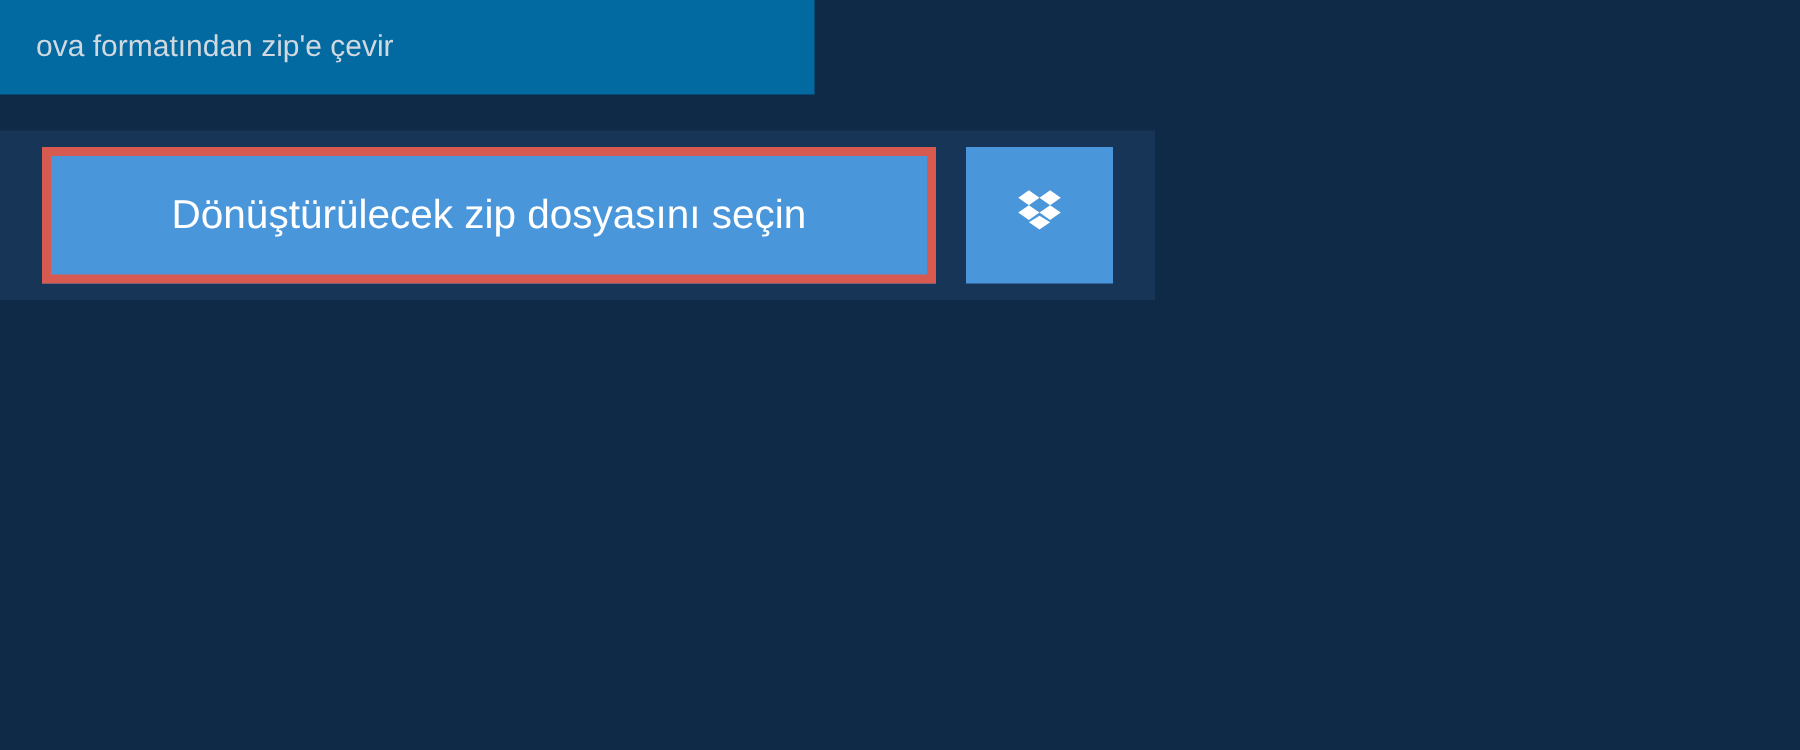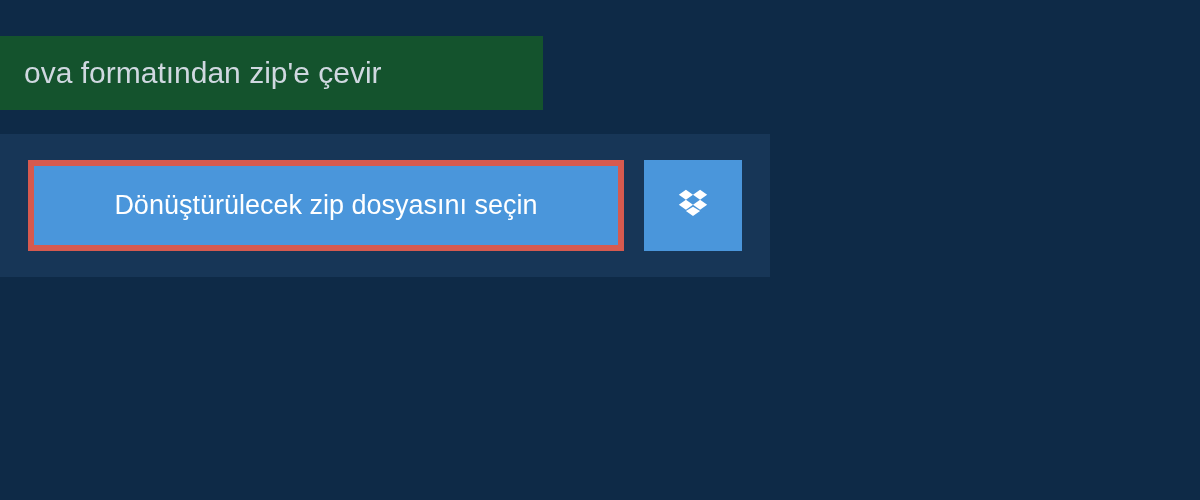--- a/index.html
+++ b/index.html
@@ -8,32 +8,31 @@
       box-sizing: border-box;
     }
     body {
       width: 1200px;
       height: 500px;
       background: #0e2a47;
       font-family: -apple-system, BlinkMacSystemFont, "Segoe UI", Arial, sans-serif;
       overflow: hidden;
     }
     .header-tab {
-      background: #14532d;
+      background: #0369a1;
       padding: 20px 24px;
       width: 543px;
       color: #d0d8e0;
-      font-size: 30px;
+      font-size: 20px;
       font-weight: 300;
-      margin-top: 36px;
     }
     .panel {
       background: #173657;
       margin-top: 24px;
-      padding: 26px 28px;
+      padding: 11px 28px;
       width: 770px;
       display: flex;
       gap: 20px;
       align-items: stretch;
     }
     .select-button {
       flex: 1;
       background: #4a96db;
       border: 6px solid #d65a4f;
       color: #ffffff;

